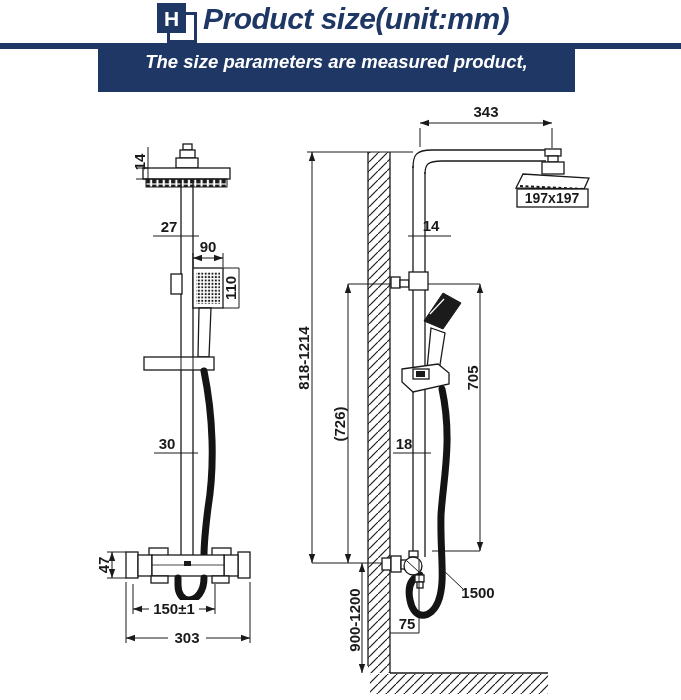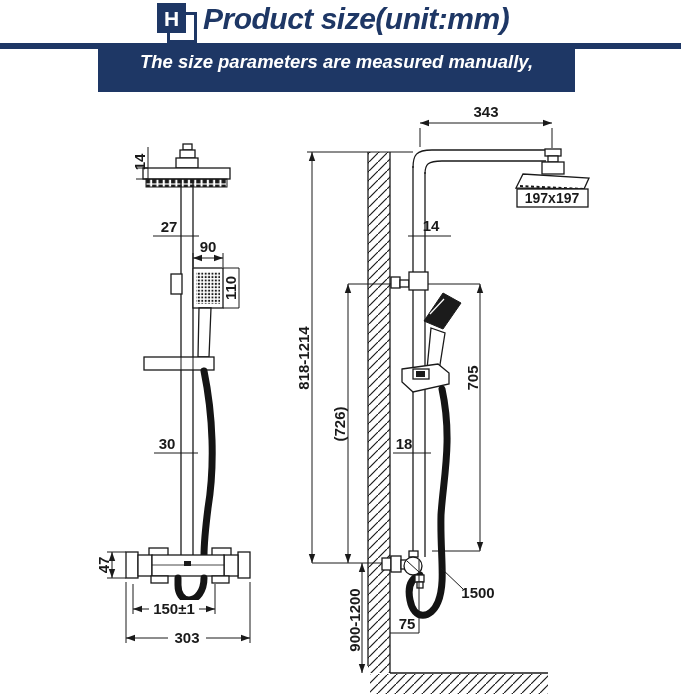--- a/index.html
+++ b/index.html
@@ -31,21 +31,21 @@
 
 <div class="logo">
   <div class="logo-shadow"></div>
   <div class="logo-front">
     <span>H</span>
   </div>
 </div>
 <div class="hdr-title">Product size(unit:mm)</div>
 <div class="divider"></div>
 <div class="banner">
-  <div>The size parameters are measured manually,</div>
+  <div>The size parameters are measured product,</div>
 </div>
 
 <svg width="681" height="700" viewBox="0 0 681 700">
   <defs>
     <marker id="aE" markerUnits="userSpaceOnUse" markerWidth="12" markerHeight="10" refX="10" refY="5" orient="auto">
       <path d="M1,1.8 L10,5 L1,8.2 Z" fill="#1a1a1a"></path>
     </marker>
     <marker id="aS" markerUnits="userSpaceOnUse" markerWidth="12" markerHeight="10" refX="2" refY="5" orient="auto">
       <path d="M11,1.8 L2,5 L11,8.2 Z" fill="#1a1a1a"></path>
     </marker>

